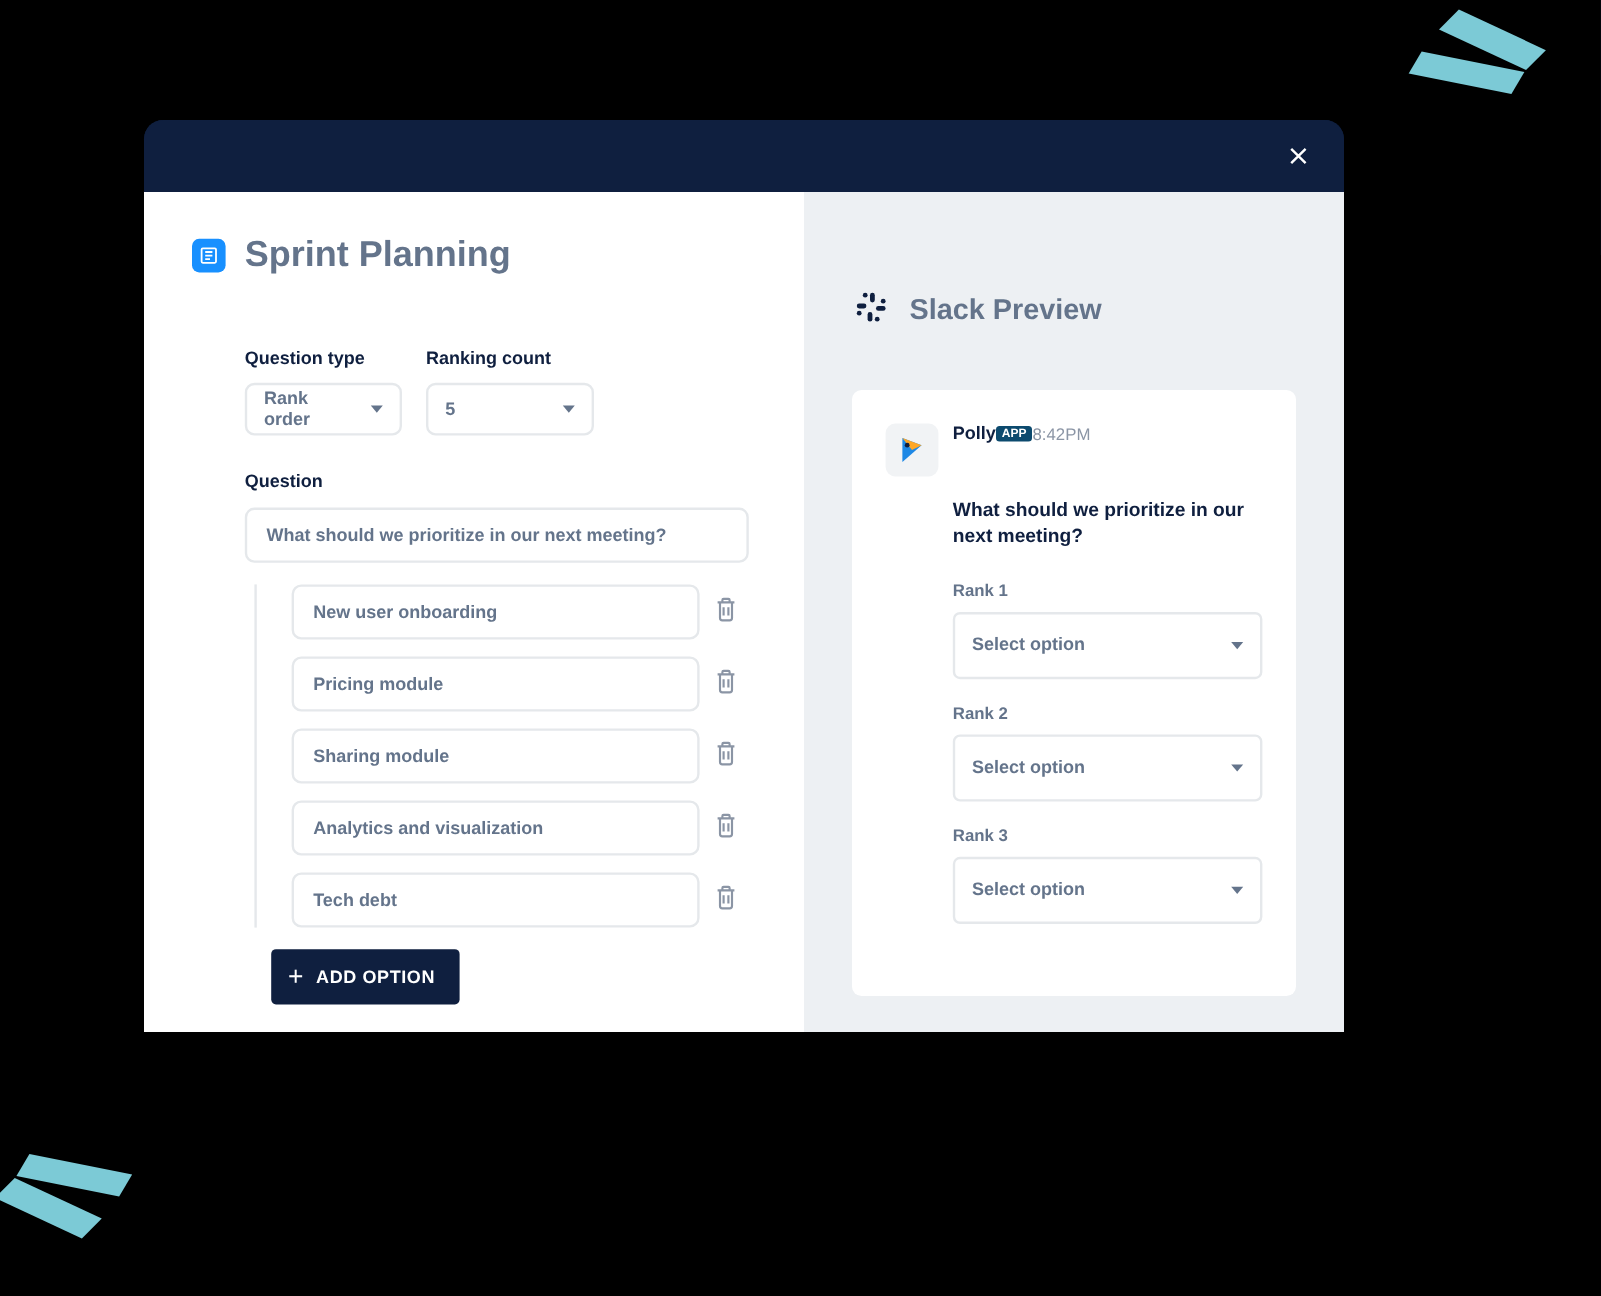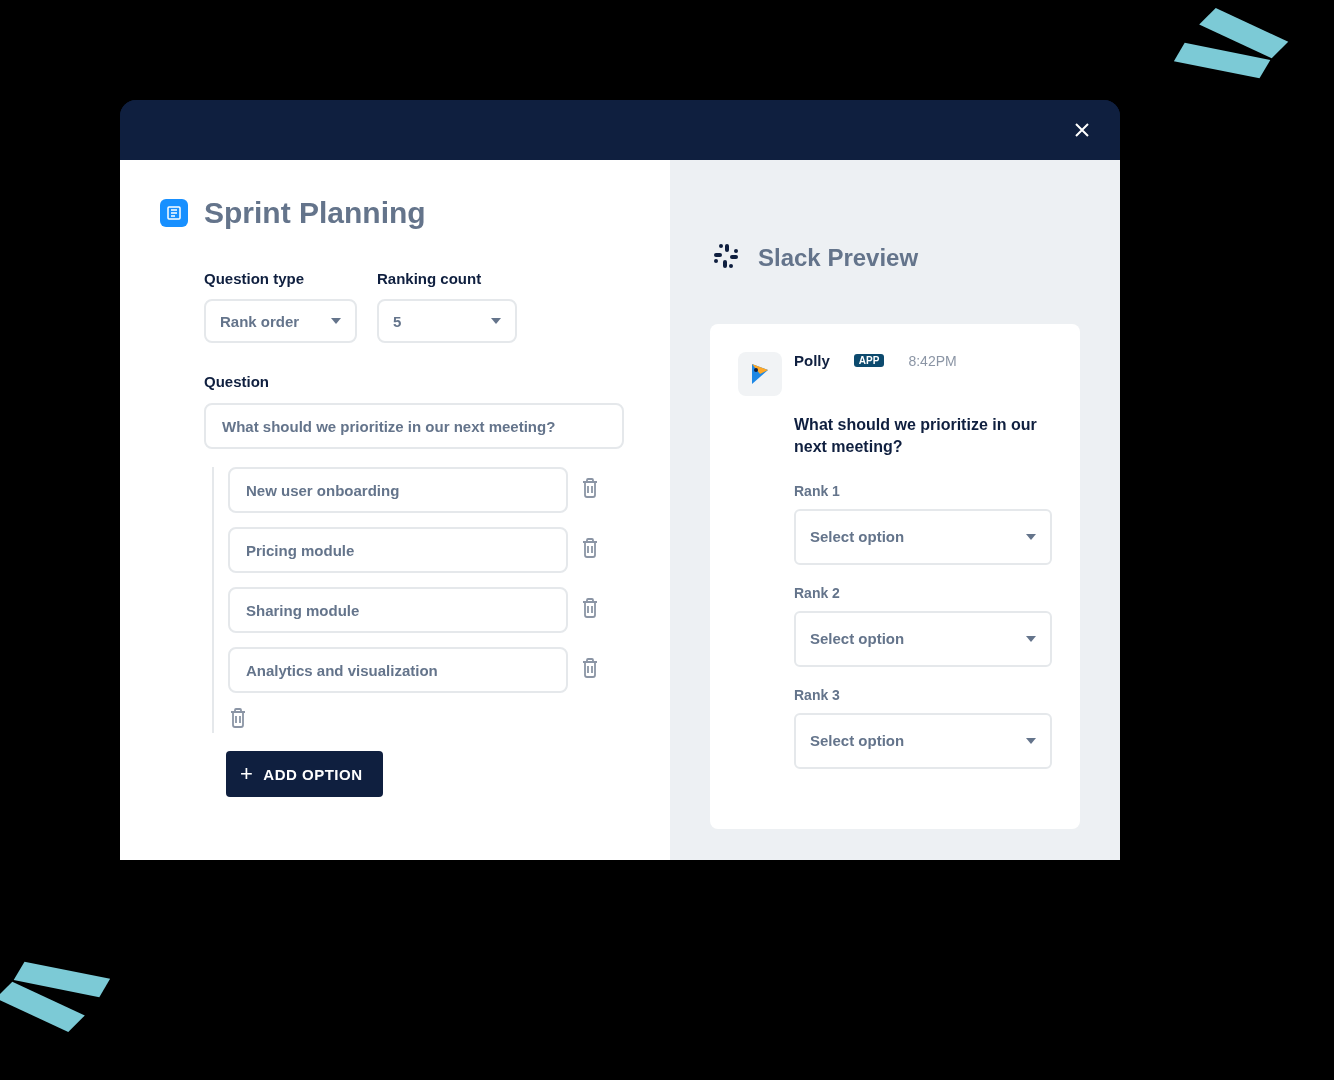--- a/index.html
+++ b/index.html
@@ -49,21 +49,21 @@
       background: #fff;
       padding: 36px 40px;
     }
     
     .right-panel {
       flex: 1;
       background: #edf0f3;
       padding: 80px 40px 40px 40px;
     }
     
-    .title-row { display: flex; align-items: center; gap: 16px; margin-bottom: 40px; }
+    .title-row { display: flex; align-items: center; gap: 16px; margin-bottom: 60px; }
     .title-icon {
       width: 28px; height: 28px;
       background: #1890ff;
       border-radius: 6px;
       display: flex;
       align-items: center;
       justify-content: center;
       color: #fff;
     }
     .page-title { font-size: 30px; font-weight: 700; color: #64748b; }
@@ -80,21 +80,21 @@
       display: flex;
       align-items: center;
       justify-content: space-between;
       gap: 16px;
       color: #64748b;
       font-size: 15px;
       font-weight: 600;
       cursor: pointer;
       background: #fff;
     }
-    .dropdown-qt { width: 153px; }
+    .dropdown-qt { width: 131px; }
     .dropdown-rc { width: 140px; }
     
     .caret-down {
       width: 0; height: 0;
       border-left: 5px solid transparent;
       border-right: 5px solid transparent;
       border-top: 6px solid #64748b;
     }
     
     .question-section { padding-left: 44px; }
@@ -106,21 +106,21 @@
       color: #64748b;
       font-size: 15px;
       font-weight: 600;
       display: flex;
       align-items: center;
       margin-top: 12px;
       margin-bottom: 18px;
     }
     
     .options-list { border-left: 2px solid #e5e8eb; padding-left: 14px; margin-left: 8px; }
-    .option-row { display: flex; align-items: center; gap: 12px; margin-bottom: 14px; }
+    .option-row { display: flex; align-items: center; gap: 12px; margin-bottom: 14px; justify-content: center; }
     .option-input {
       flex: 0 0 340px; height: 46px;
       border: 2px solid #e5e8eb;
       border-radius: 8px;
       padding: 0 16px;
       color: #64748b;
       font-size: 15px;
       font-weight: 600;
       display: flex;
       align-items: center;
@@ -158,21 +158,21 @@
     .slack-msg-header { display: flex; gap: 12px; margin-bottom: 18px; }
     .polly-avatar {
       width: 44px; height: 44px;
       background: #f1f3f5;
       border-radius: 8px;
       display: flex;
       align-items: center;
       justify-content: center;
       flex-shrink: 0;
     }
-    .msg-meta { display: flex; align-items: center; gap: 24px; }
+    .msg-meta { display: flex; align-items: center; gap: 0; }
     .app-name { font-weight: 700; color: #0f1f3f; font-size: 15px; }
     .app-badge {
       background: #0c4a6e;
       color: #fff;
       font-size: 10px;
       font-weight: 700;
       padding: 1px 5px;
       border-radius: 3px;
     }
     .msg-time { color: #8b95a5; font-size: 14px; }
@@ -286,20 +286,23 @@
             <div class="option-input">
                 <span>Analytics and visualization</span>
               </div>
             <div class="trash-btn">
               <svg width="20" height="22" viewBox="0 0 20 22" fill="currentColor">
                   <path d="M3 5h14M7 5V3a1 1 0 011-1h4a1 1 0 011 1v2M5 5v13a2 2 0 002 2h6a2 2 0 002-2V5M8 9v7M12 9v7" fill="none" stroke="currentColor" stroke-width="1.8"></path>
                 </svg>
             </div>
           </div>
           <div class="option-row">
+            <div class="option-input">
+                <span>Tech debt</span>
+              </div>
             <div class="trash-btn">
               <svg width="20" height="22" viewBox="0 0 20 22" fill="currentColor">
                   <path d="M3 5h14M7 5V3a1 1 0 011-1h4a1 1 0 011 1v2M5 5v13a2 2 0 002 2h6a2 2 0 002-2V5M8 9v7M12 9v7" fill="none" stroke="currentColor" stroke-width="1.8"></path>
                 </svg>
             </div>
           </div>
         </div>
         
         <div class="add-btn">
           <span class="plus-icon">+</span>

